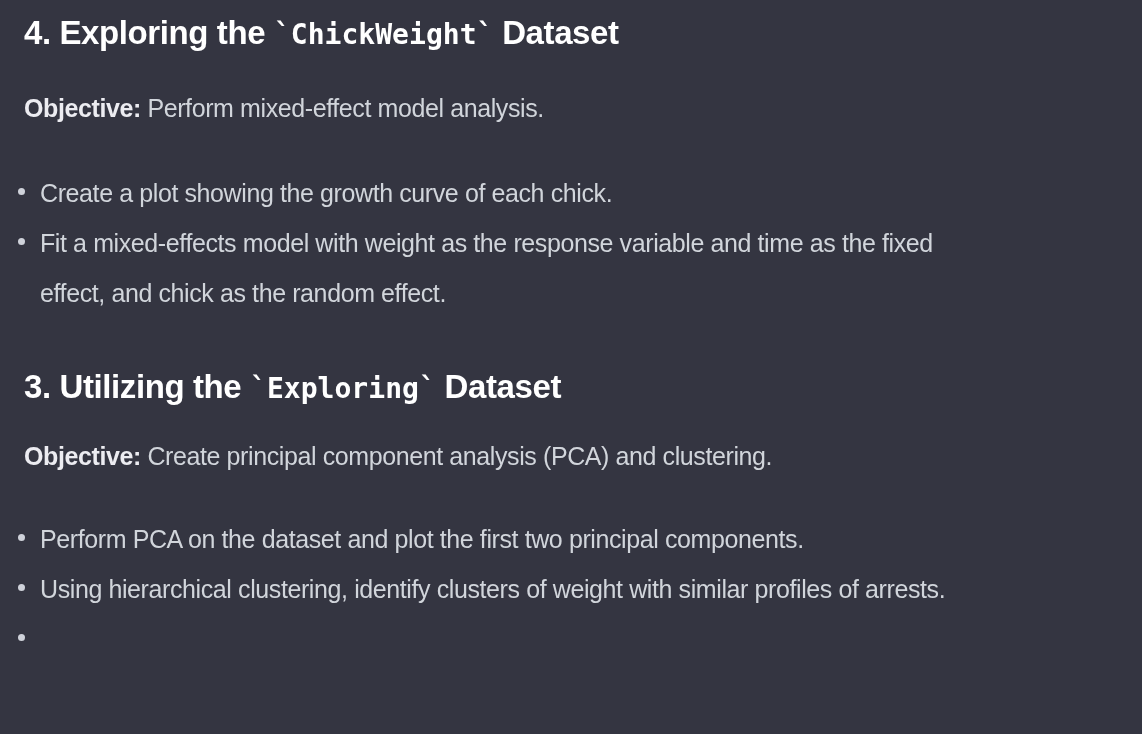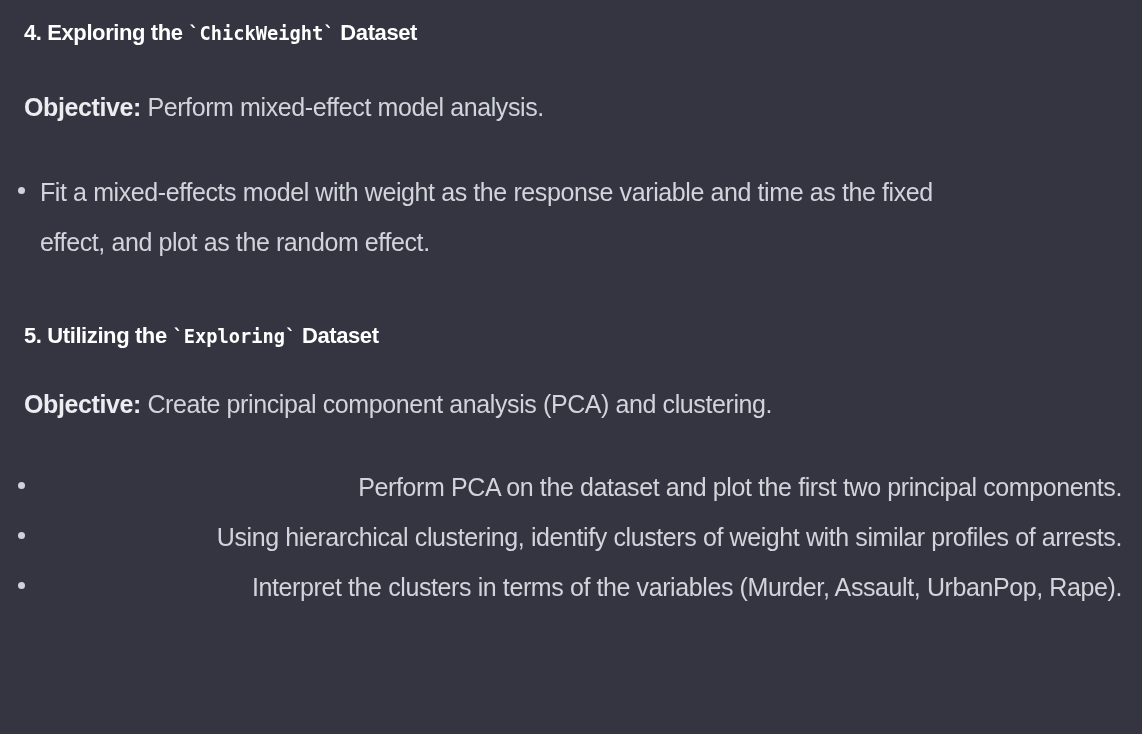--- a/index.html
+++ b/index.html
@@ -13,21 +13,21 @@
   }
   .doc {
     padding: 10px 20px 0 24px;
     color: #d1d5db;
     font-size: 25px;
     letter-spacing: -0.4px;
   }
   h3.heading {
     margin: 0;
     color: #ffffff;
-    font-size: 22px;
+    font-size: 33px;
     line-height: 46px;
     font-weight: 700;
     letter-spacing: -0.4px;
     white-space: pre;
   }
   h3.heading .code {
     font-family: "DejaVu Sans Mono", monospace;
     font-size: 0.85em;
     font-weight: 700;
     letter-spacing: 0;
@@ -42,21 +42,21 @@
     color: #ececf1;
     margin-top: 28px;
   }
   .section-2 h3.heading { margin-top: 46px; }
   .section-2 p.objective { margin-top: 26px; }
   ul.bullets {
     list-style: none;
     margin: 42px 0 0 -6px;
     padding: 0;
   }
-  .section-2 ul.bullets { margin-top: 40px; text-align: right; }
+  .section-2 ul.bullets { margin-top: 40px; }
   ul.bullets li {
     position: relative;
     padding-left: 22px;
     line-height: 50px;
     white-space: pre;
   }
   ul.bullets .dot {
     position: absolute;
     left: 0;
     top: 20px;
@@ -70,30 +70,31 @@
 <body>
 
 <div class="doc">
 
   <section class="section-1">
     <h3 class="heading"><span>4. Exploring the </span><span class="code">`ChickWeight`</span><span> Dataset</span></h3>
 
     <p class="objective"><span class="obj-label">Objective:</span><span> Perform mixed-effect model analysis.</span></p>
 
     <ul class="bullets">
+      <li><span class="dot"></span><span>Create a plot showing the growth curve of each chick.</span></li>
       <li><span class="dot"></span><span>Fit a mixed-effects model with weight as the response variable and time as the fixed
-effect, and plot as the random effect.</span></li>
+effect, and chick as the random effect.</span></li>
     </ul>
   </section>
 
   <section class="section-2">
-    <h3 class="heading"><span>5. Utilizing the </span><span class="code">`Exploring`</span><span> Dataset</span></h3>
+    <h3 class="heading"><span>3. Utilizing the </span><span class="code">`Exploring`</span><span> Dataset</span></h3>
 
     <p class="objective"><span class="obj-label">Objective:</span><span> Create principal component analysis (PCA) and clustering.</span></p>
 
     <ul class="bullets">
       <li><span class="dot"></span><span>Perform PCA on the dataset and plot the first two principal components.</span></li>
       <li><span class="dot"></span><span>Using hierarchical clustering, identify clusters of weight with similar profiles of arrests.</span></li>
-      <li><span class="dot"></span><span>Interpret the clusters in terms of the variables (Murder, Assault, UrbanPop, Rape).</span></li>
+      <li><span class="dot"></span></li>
     </ul>
   </section>
 
 </div>
 
 </body></html>

